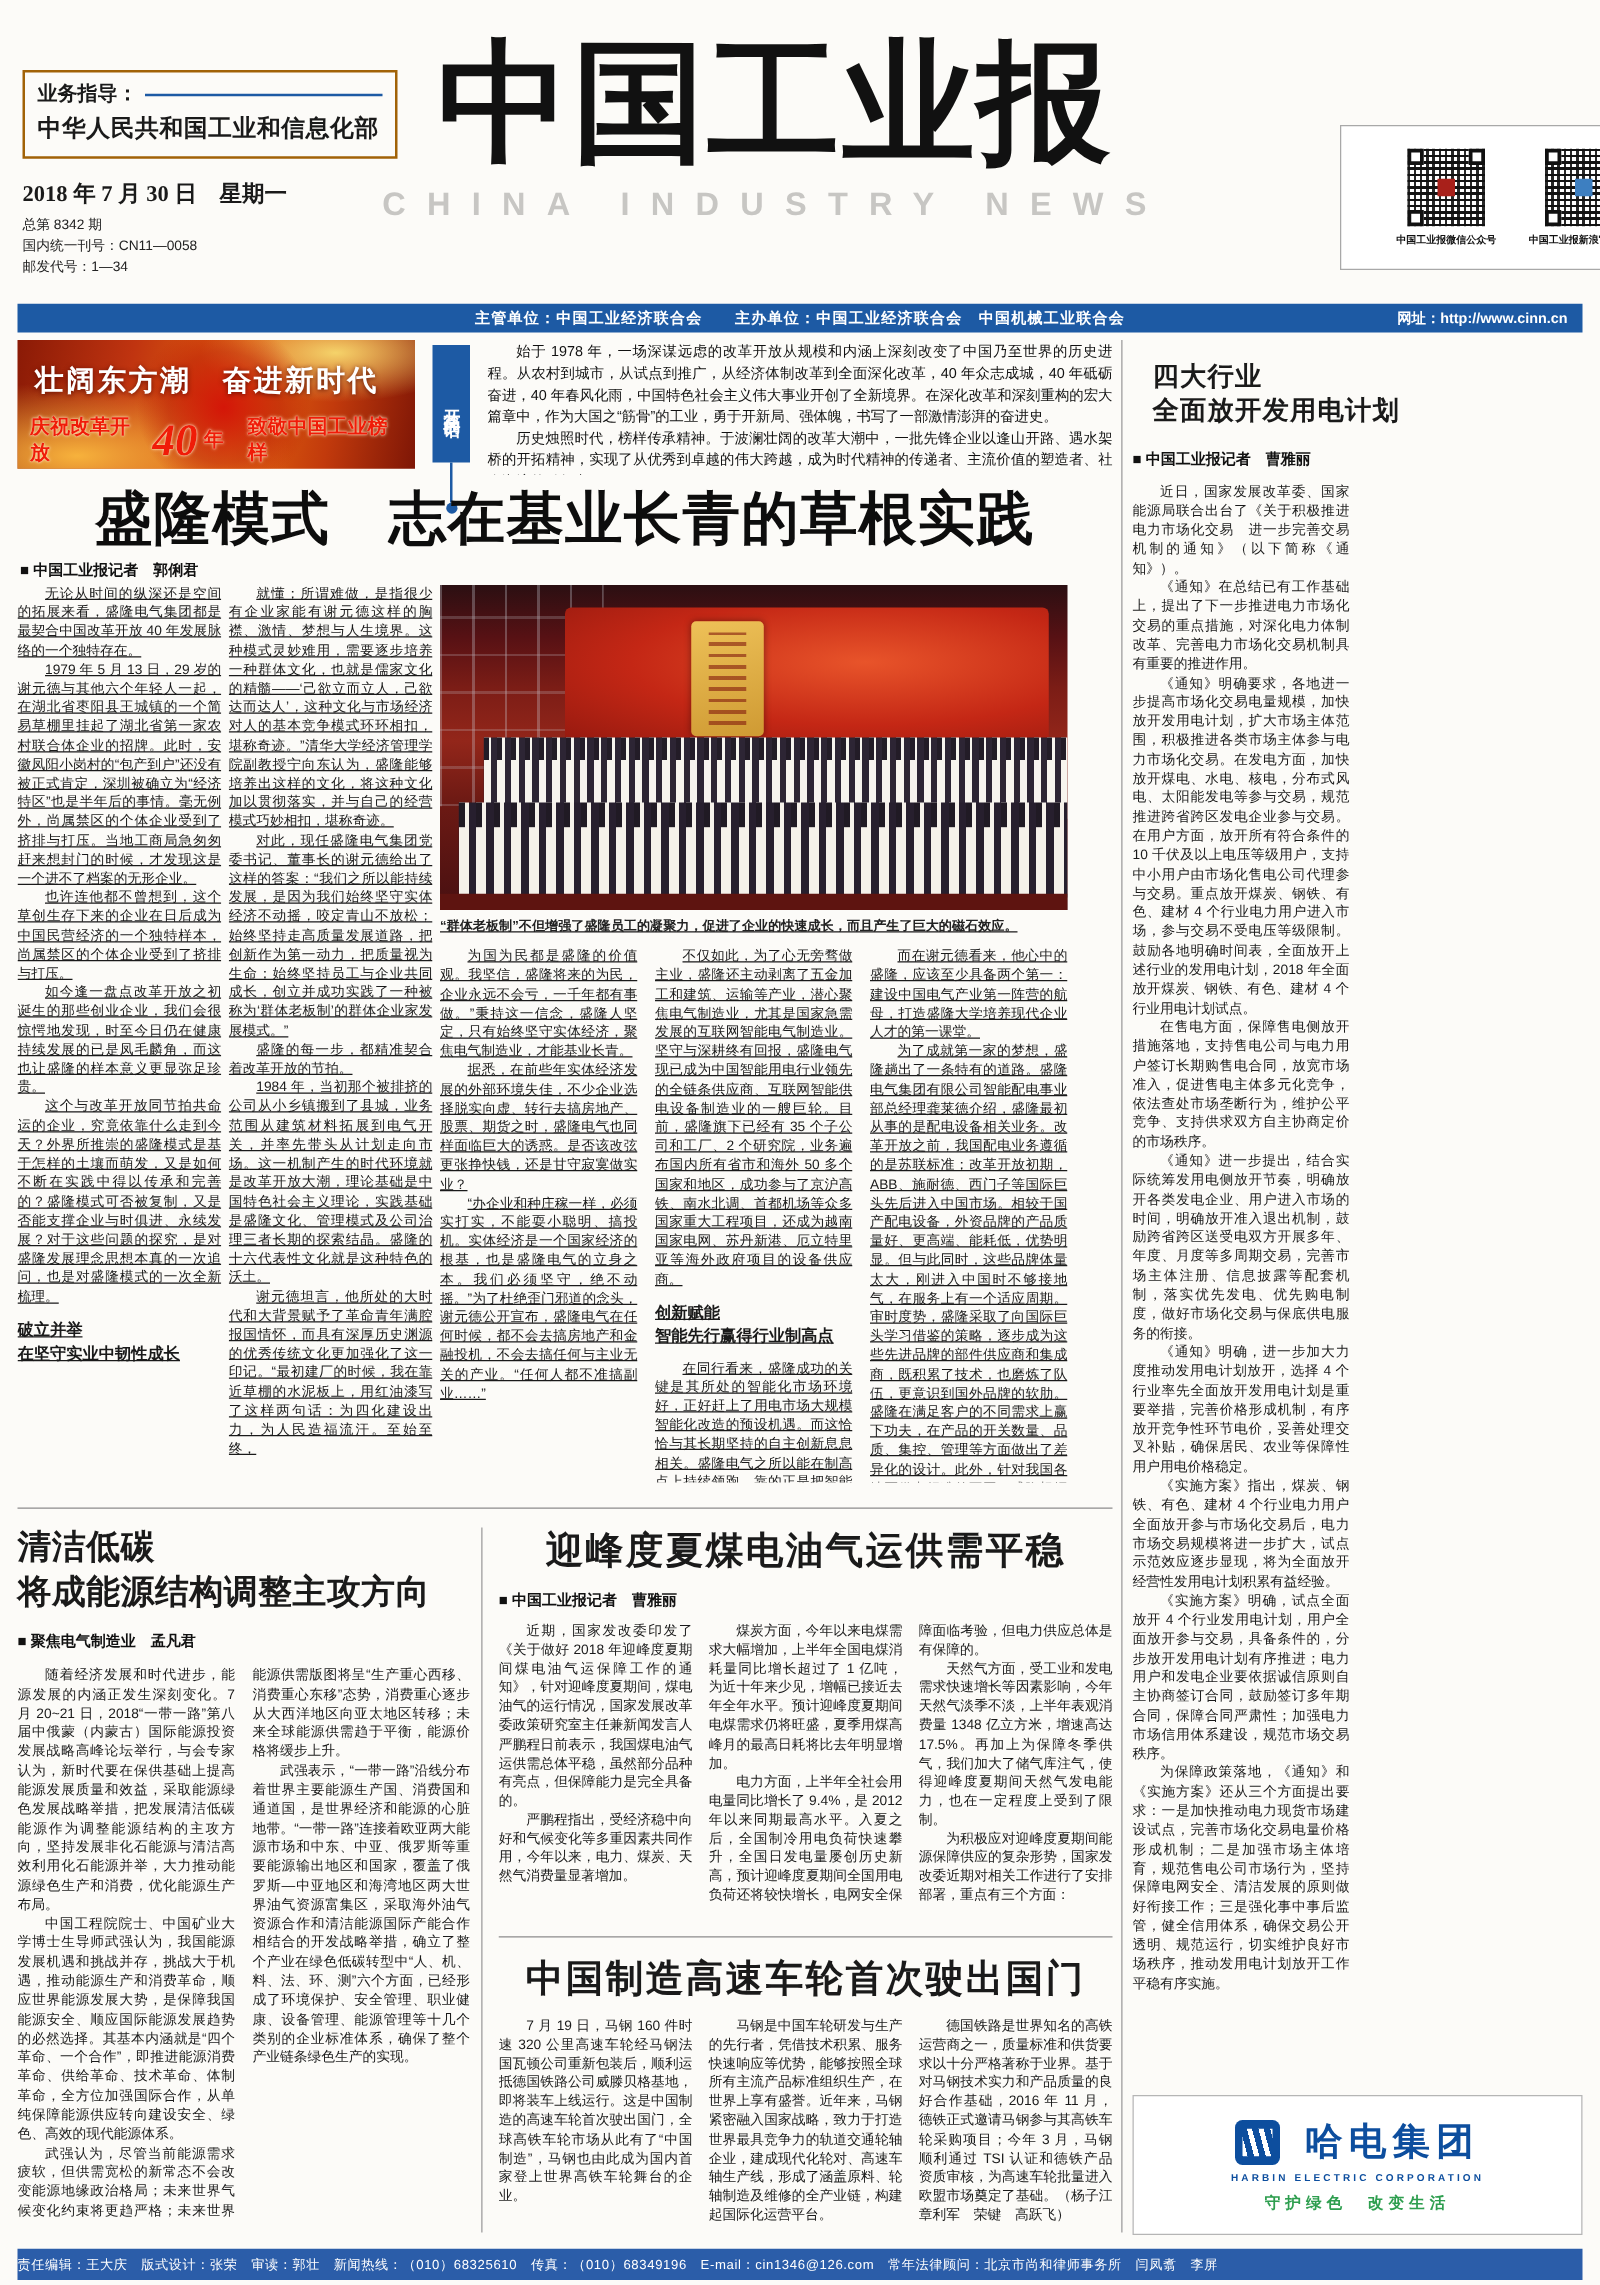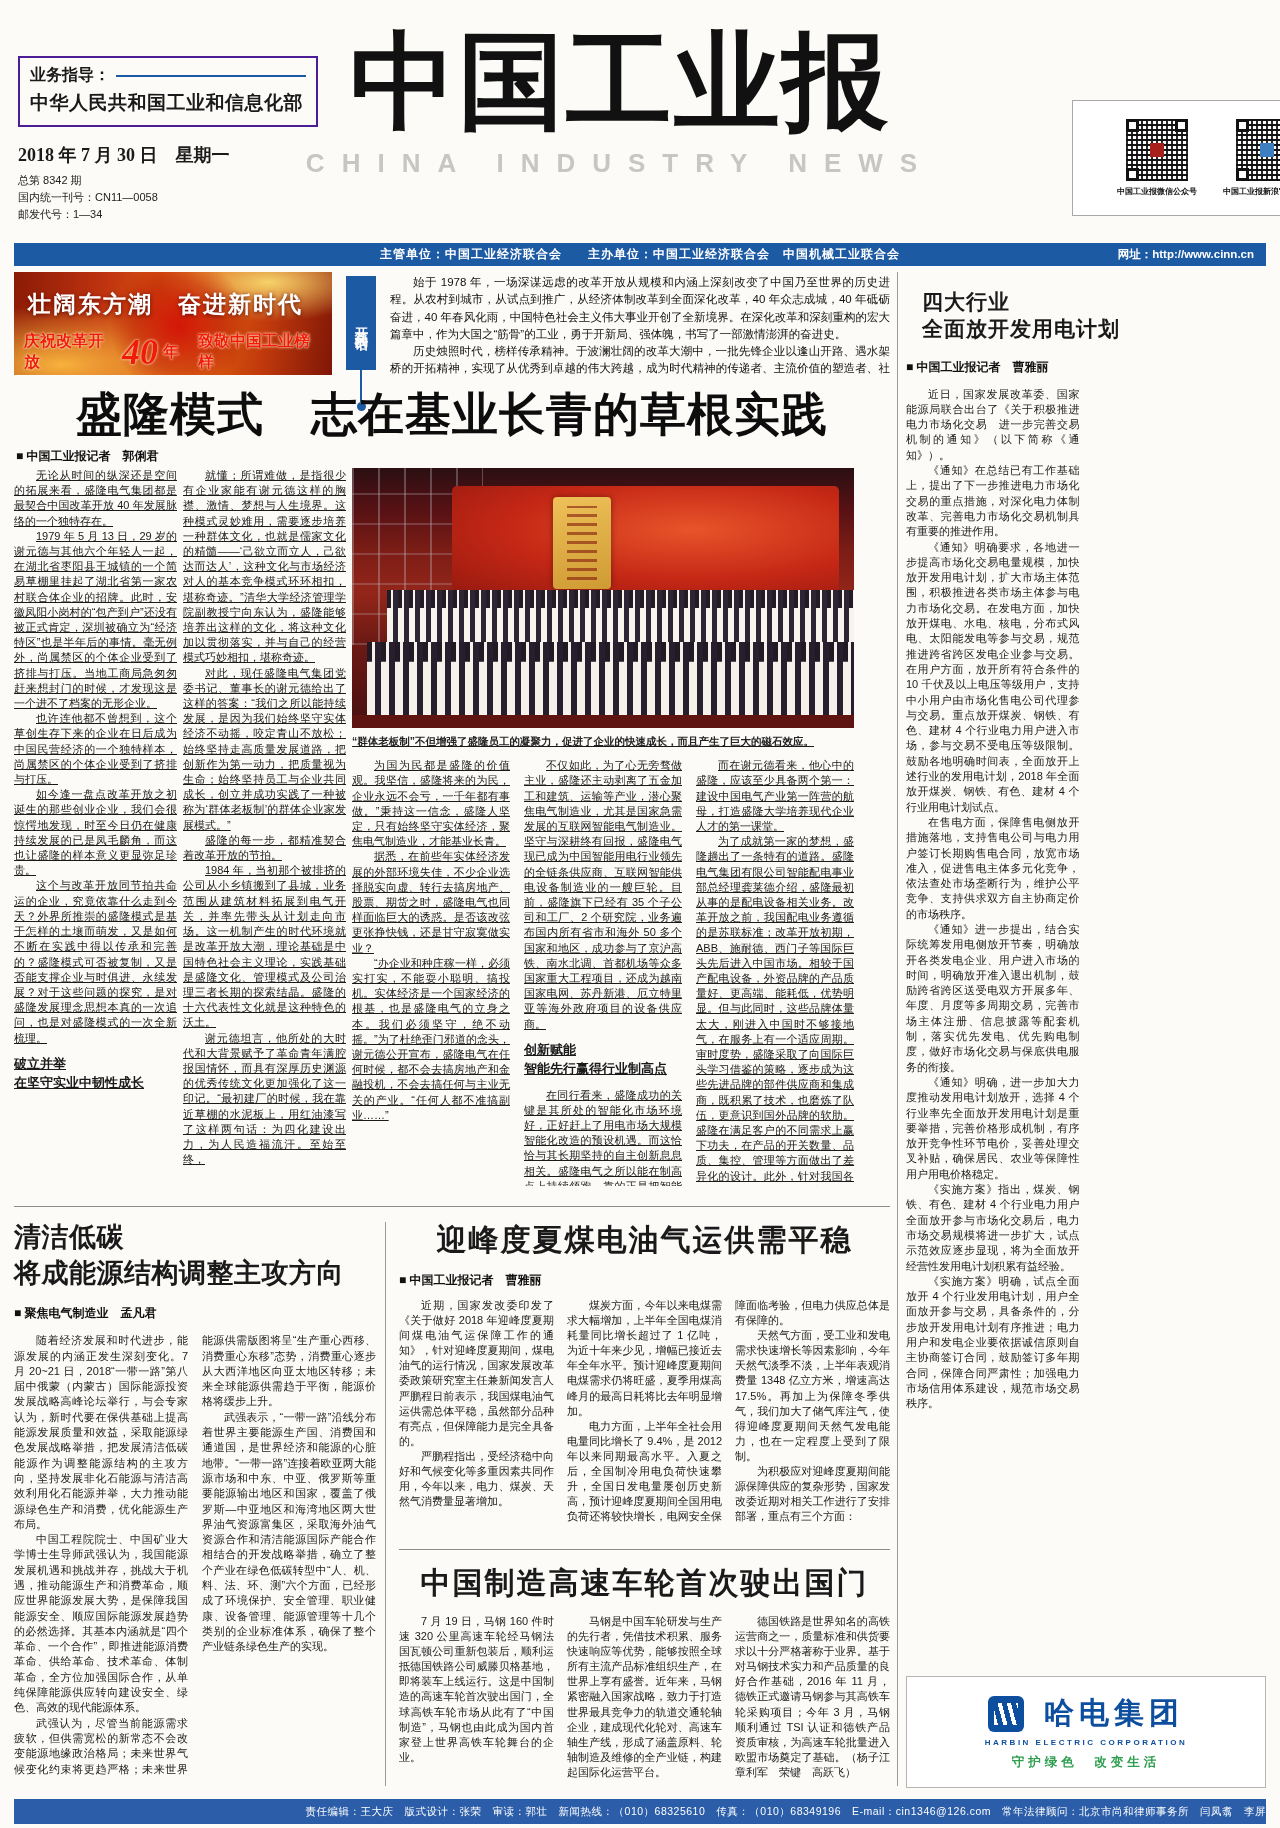--- a/index.html
+++ b/index.html
@@ -1,20 +1,20 @@
 <!DOCTYPE html>
 <html><head>
 <meta charset="utf-8">
 <style>
   html,body{margin:0;padding:0;background:#d8d5cf;}
   .page{position:relative;width:1280px;height:1828px;margin:0 auto;background:#fcfbf8;
         font-family:"Liberation Sans","DejaVu Sans",sans-serif;color:#1a1a1a;overflow:hidden;}
   
   .mh-left{position:absolute;left:18px;top:56px;width:332px;}
-  .guide-box{border:2px solid #4c1d95;padding:7px 10px 9px;width:300px;box-sizing:border-box;}
+  .guide-box{border:2px solid #a16207;padding:7px 10px 9px;width:300px;box-sizing:border-box;}
   .guide-label{font-size:16px;font-weight:bold;display:flex;align-items:center;gap:6px;}
   .guide-label .rule{flex:1;height:2px;background:#1d5aa4;}
   .guide-org{font-size:19px;font-weight:bold;margin-top:4px;letter-spacing:.5px;}
   .mh-date{margin-top:16px;font-size:18px;font-weight:bold;font-family:"Liberation Serif",serif;}
   .mh-small{margin-top:5px;font-size:11px;line-height:1.55;color:#222;}
   .mh-title{position:absolute;left:295px;top:28px;width:650px;text-align:center;}
   .mh-title h1{margin:0;font-size:106px;line-height:1.04;font-weight:900;letter-spacing:2px;
                font-family:"Liberation Serif","DejaVu Serif",serif;color:#111;}
   .mh-en{margin-top:10px;font-size:26px;color:#c7c6c3;letter-spacing:17px;font-weight:bold;white-space:nowrap;}
   .qr-box{position:absolute;left:1072px;top:100px;width:194px;height:114px;border:1px solid #a8a8a8;
@@ -118,21 +118,21 @@
   .bm h3{margin:0;font-size:30px;font-weight:900;text-align:center;letter-spacing:2px;white-space:nowrap;}
   .bm .byline{margin-top:11px;}
   .bm-body{margin-top:9px;height:240px;column-count:3;column-gap:13px;column-fill:auto;
            font-size:11px;line-height:15.1px;text-align:justify;overflow:hidden;}
   .bm .midrule{margin-top:11px;height:1px;background:#8c8c8c;}
   .bm h3.second{margin-top:13px;}
   .bm2-body{margin-top:10px;height:178px;column-count:3;column-gap:13px;column-fill:auto;
            font-size:11px;line-height:15.1px;text-align:justify;overflow:hidden;}
   
   .footer{position:absolute;left:14px;top:1799px;width:1252px;height:25px;background:#2b5da9;color:#fff;
-          display:flex;align-items:center;justify-content:flex-end;font-size:10.5px;letter-spacing:.5px;}
+          display:flex;align-items:center;justify-content:flex-start;font-size:10.5px;letter-spacing:.5px;}
 </style>
 </head>
 <body>
 
 <div class="page">
 
   <div class="mh-left">
     <div class="guide-box">
       <div class="guide-label">
           <span>业务指导：</span>
@@ -208,20 +208,21 @@
     <div class="byline">■  中国工业报记者　曹雅丽</div>
     <div class="rc-body bodytext">
         <p>近日，国家发展改革委、国家能源局联合出台了《关于积极推进电力市场化交易　进一步完善交易机制的通知》（以下简称《通知》）。</p>
         <p>《通知》在总结已有工作基础上，提出了下一步推进电力市场化交易的重点措施，对深化电力体制改革、完善电力市场化交易机制具有重要的推进作用。</p>
         <p>《通知》明确要求，各地进一步提高市场化交易电量规模，加快放开发用电计划，扩大市场主体范围，积极推进各类市场主体参与电力市场化交易。在发电方面，加快放开煤电、水电、核电，分布式风电、太阳能发电等参与交易，规范推进跨省跨区发电企业参与交易。在用户方面，放开所有符合条件的 10 千伏及以上电压等级用户，支持中小用户由市场化售电公司代理参与交易。重点放开煤炭、钢铁、有色、建材 4 个行业电力用户进入市场，参与交易不受电压等级限制。鼓励各地明确时间表，全面放开上述行业的发用电计划，2018 年全面放开煤炭、钢铁、有色、建材 4 个行业用电计划试点。</p>
         <p>在售电方面，保障售电侧放开措施落地，支持售电公司与电力用户签订长期购售电合同，放宽市场准入，促进售电主体多元化竞争，依法查处市场垄断行为，维护公平竞争、支持供求双方自主协商定价的市场秩序。</p>
         <p>《通知》进一步提出，结合实际统筹发用电侧放开节奏，明确放开各类发电企业、用户进入市场的时间，明确放开准入退出机制，鼓励跨省跨区送受电双方开展多年、年度、月度等多周期交易，完善市场主体注册、信息披露等配套机制，落实优先发电、优先购电制度，做好市场化交易与保底供电服务的衔接。</p>
         <p>《通知》明确，进一步加大力度推动发用电计划放开，选择 4 个行业率先全面放开发用电计划是重要举措，完善价格形成机制，有序放开竞争性环节电价，妥善处理交叉补贴，确保居民、农业等保障性用户用电价格稳定。</p>
         <p>《实施方案》指出，煤炭、钢铁、有色、建材 4 个行业电力用户全面放开参与市场化交易后，电力市场交易规模将进一步扩大，试点示范效应逐步显现，将为全面放开经营性发用电计划积累有益经验。</p>
         <p>《实施方案》明确，试点全面放开 4 个行业发用电计划，用户全面放开参与交易，具备条件的，分步放开发用电计划有序推进；电力用户和发电企业要依据诚信原则自主协商签订合同，鼓励签订多年期合同，保障合同严肃性；加强电力市场信用体系建设，规范市场交易秩序。</p>
+        <p>为保障政策落地，《通知》和《实施方案》还从三个方面提出要求：一是加快推动电力现货市场建设试点，完善市场化交易电量价格形成机制；二是加强市场主体培育，规范售电公司市场行为，坚持保障电网安全、清洁发展的原则做好衔接工作；三是强化事中事后监管，健全信用体系，确保交易公开透明、规范运行，切实维护良好市场秩序，推动发用电计划放开工作平稳有序实施。</p>
       </div>
   </div>
 
   <div class="rc-ad">
     <div class="ad-row">
       <div class="ad-mark"></div>
       <div class="ad-name">哈电集团</div>
     </div>
     <div class="ad-sub">HARBIN ELECTRIC CORPORATION</div>
     <div class="ad-slogan">守护绿色　改变生活</div>

